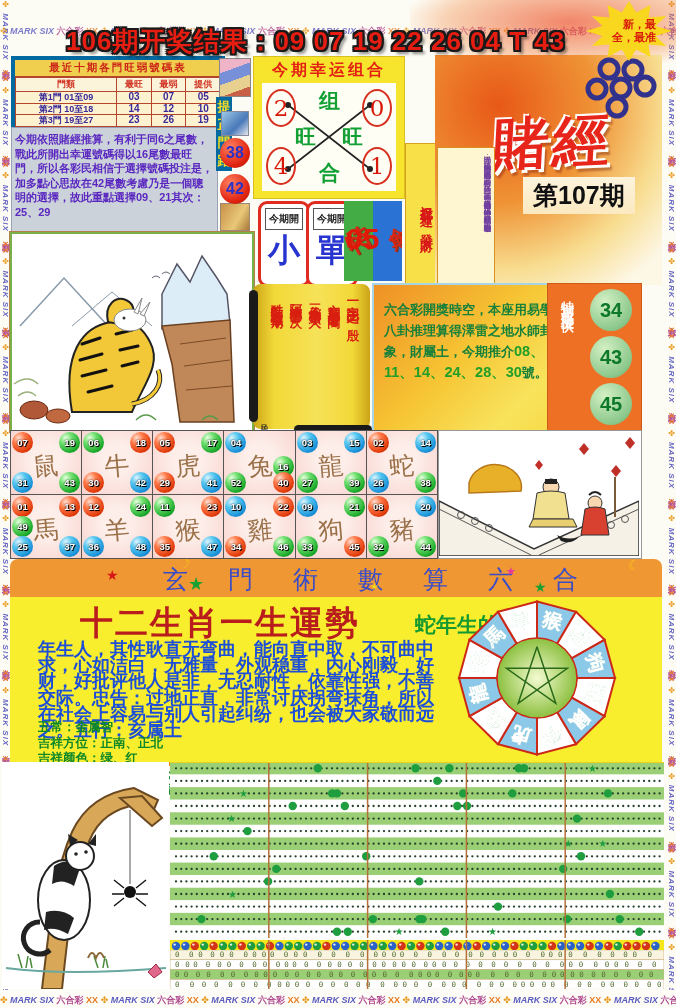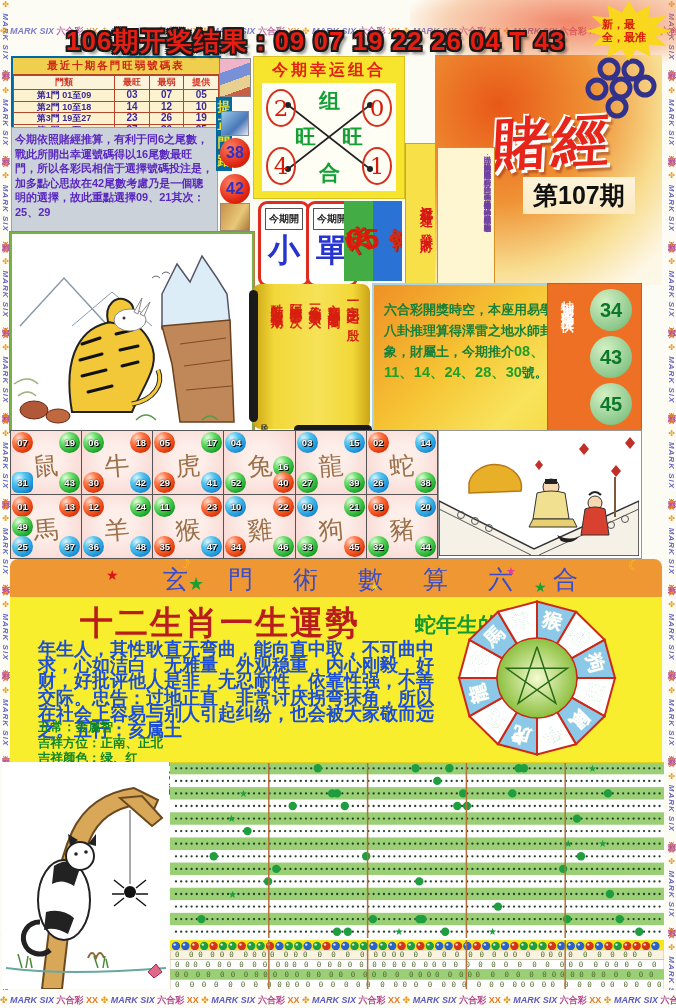--- a/index.html
+++ b/index.html
@@ -13,26 +13,26 @@
   .wmf{color:#e89a1e;} .wmb{color:#5c5cc0;font-weight:bold;font-style:italic;}
   .wmc{color:#b04890;font-weight:bold;} .wmx{color:#e8791e;font-weight:bold;}
   
   .glow{position:absolute;left:410px;top:-10px;width:266px;height:80px;
         background:radial-gradient(ellipse at 60% 40%, rgba(235,70,30,.65), rgba(240,130,60,.35) 55%, transparent 75%);}
   .banner{position:absolute;left:66px;top:24px;font-size:26px;font-weight:bold;color:#e81d12;
           letter-spacing:1px;z-index:4;
           text-shadow:2px 0 #1a1a1a,-2px 0 #1a1a1a,0 2px #1a1a1a,0 -2px #1a1a1a,
                       2px 2px #1a1a1a,-2px 2px #1a1a1a,2px -2px #1a1a1a,-2px -2px #1a1a1a,4px 4px 3px rgba(0,0,0,.45);}
   .star12{position:absolute;left:586px;top:1px;width:86px;height:60px;z-index:5;
-          background:#f8d71e;display:flex;align-items:center;justify-content:center;text-align:left;
+          background:#f8d71e;display:flex;align-items:center;justify-content:center;text-align:right;
           clip-path:polygon(100% 50%,80.9% 58.3%,93.3% 75%,72.6% 72.6%,75% 93.3%,58.3% 80.9%,50% 100%,41.7% 80.9%,25% 93.3%,27.4% 72.6%,6.7% 75%,19.1% 58.3%,0% 50%,19.1% 41.7%,6.7% 25%,27.4% 27.4%,25% 6.7%,41.7% 19.1%,50% 0%,58.3% 19.1%,75% 6.7%,72.6% 27.4%,93.3% 25%,80.9% 41.7%);}
   .star12 span{font-size:11px;font-weight:bold;color:#d81808;line-height:1.15;width:54px;}
   
   .tblbox{position:absolute;left:11px;top:56px;width:206px;background:#fcf2cf;
-          border:2px solid #0369a1;}
+          border:4px solid #0369a1;}
   .tbltitle{background:#f0cf4e;color:#cc2418;font-weight:bold;font-size:10.5px;text-align:center;
             padding:1px 0;letter-spacing:2px;border-bottom:1px solid #b5452a;}
   table.hot{border-collapse:collapse;width:100%;}
   table.hot th{color:#d03020;font-size:9px;padding:0;border:1px solid #b5452a;background:#fbf3da;}
   table.hot td{color:#3a2a9a;font-weight:bold;font-size:10px;text-align:center;padding:0;
                border:1px solid #b5452a;line-height:10.5px;}
   table.hot td.g{font-size:9px;letter-spacing:0;}
   
   .ana{position:absolute;left:11px;top:127px;width:199px;height:97px;background:#ccd2da;
        border:1px solid #9aa0b8;color:#5a28c0;font-weight:bold;font-size:11px;line-height:14.6px;
@@ -330,21 +330,21 @@
 
   <div class="zgrid" id="zgrid">
       <div class="zcell">
         <span class="zanimal">鼠</span>
         <div class="ball red" style="left: 1px; top: 1px;">
           <span>07</span>
         </div>
         <div class="ball green" style="right: 1px; top: 1px;">
           <span>19</span>
         </div>
-        <div class="ball blue" style="left: 1px; bottom: 1px; border-radius: 6px;">
+        <div class="ball blue" style="left: 1px; bottom: 1px;">
           <span>31</span>
         </div>
         <div class="ball green" style="right: 1px; bottom: 1px;">
           <span>43</span>
         </div>
       </div>
       <div class="zcell">
         <span class="zanimal">牛</span>
         <div class="ball green" style="left: 1px; top: 1px;">
           <span>06</span>

